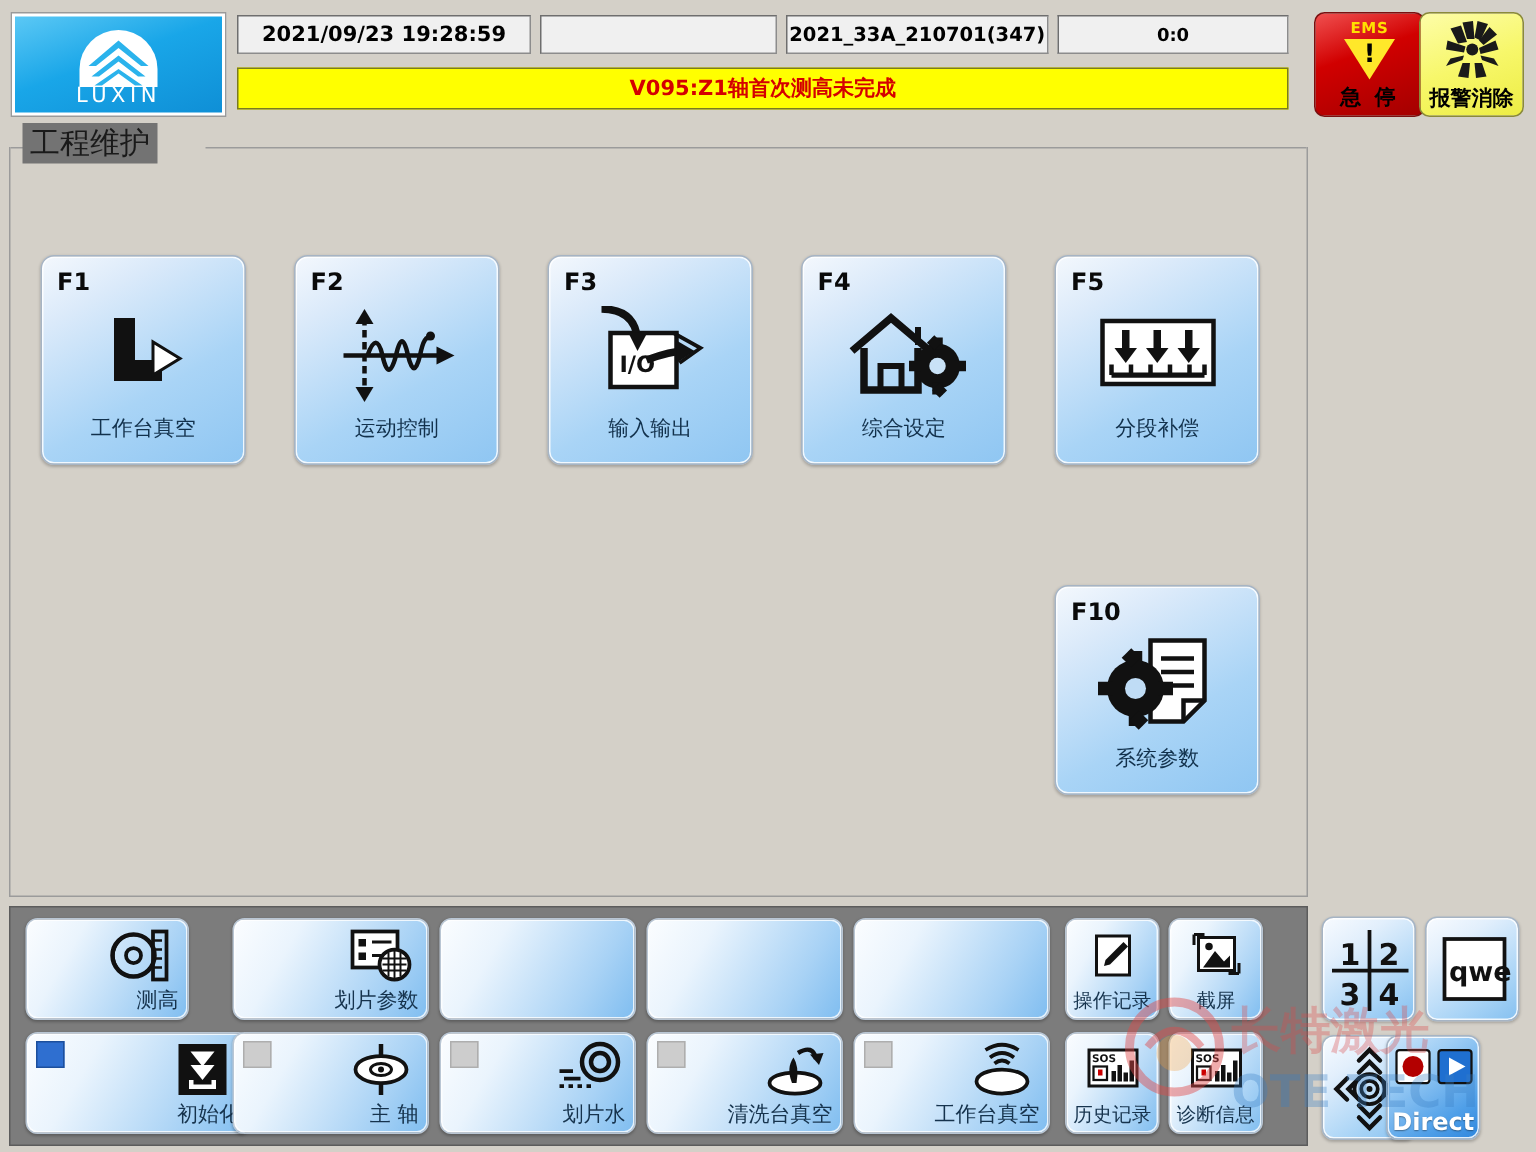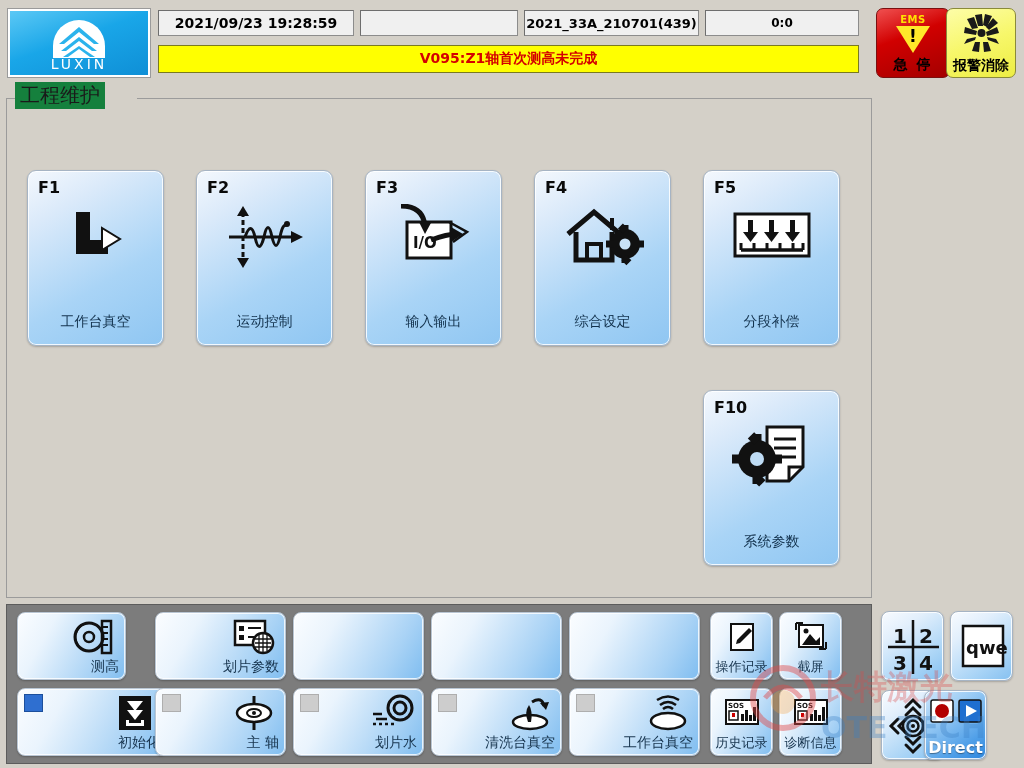--- a/index.html
+++ b/index.html
@@ -102,27 +102,27 @@
     border: 1px solid #9b9b9b; border-top: none; background: transparent;
   }
   .groupbox::before {
     content: ""; position: absolute; left: 0; top: 0; width: 10px; height: 1px; background: #9b9b9b;
   }
   .groupbox-line {
     position: absolute; left: 130px; top: 0; right: 0; height: 1px; background: #9b9b9b;
   }
   .groupbox-title {
     position: absolute; left: 8px; top: -16px;
-    font-size: 20px; color: #1a1a1a; background: #15803d; padding: 0 5px;
+    font-size: 20px; color: #1a1a1a; background: #737373; padding: 0 5px;
     font-family: "DejaVu Sans", "Liberation Sans", sans-serif;
   }
 
   
   .fbtn {
-    position: absolute; width: 137px; height: 176px;
+    position: absolute; width: 137px; height: 140px;
     border-radius: 9px; border: 1px solid #a6b4c4;
     background: linear-gradient(150deg,#f4f8fd 0%, #dbeafa 22%, #a9d4f6 62%, #8fc6f2 100%);
     box-shadow: inset 0 0 0 1px rgba(255,255,255,.85), 0 1px 2px rgba(0,0,0,.22);
     overflow: hidden;
   }
   .fbtn-key {
     position: absolute; left: 10px; top: 7px;
     font-size: 16px; font-weight: bold; color: #0a0a0a;
   }
   .fbtn-label {
@@ -215,21 +215,21 @@
           <path d="M26 3 L46 20 L41 20 L26 8 L11 20 L6 20 Z" fill="#2bb3ec"></path>
           <path d="M26 13 L44 27 L39 27 L26 17 L13 27 L8 27 Z" fill="#2bb3ec"></path>
           <path d="M26 22 L42 33 L37 33 L26 25 L15 33 L10 33 Z" fill="#2bb3ec"></path>
         </svg>
         <div class="logo-text">LUXIN</div>
       </div>
     </div>
 
     <div class="hfield" id="hf-datetime">2021/09/23 19:28:59</div>
     <div class="hfield" id="hf-blank"></div>
-    <div class="hfield" id="hf-recipe">2021_33A_210701(439)</div>
+    <div class="hfield" id="hf-recipe">2021_33A_210701(347)</div>
     <div class="hfield" id="hf-counter">0:0</div>
 
     <div class="alarm-bar">V095:Z1轴首次测高未完成</div>
 
     <div class="ems-btn">
       <div class="ems-label">EMS</div>
       <div class="ems-tri"></div>
       <div class="ems-bang">!</div>
       <div class="ems-cn">急 停</div>
     </div>

